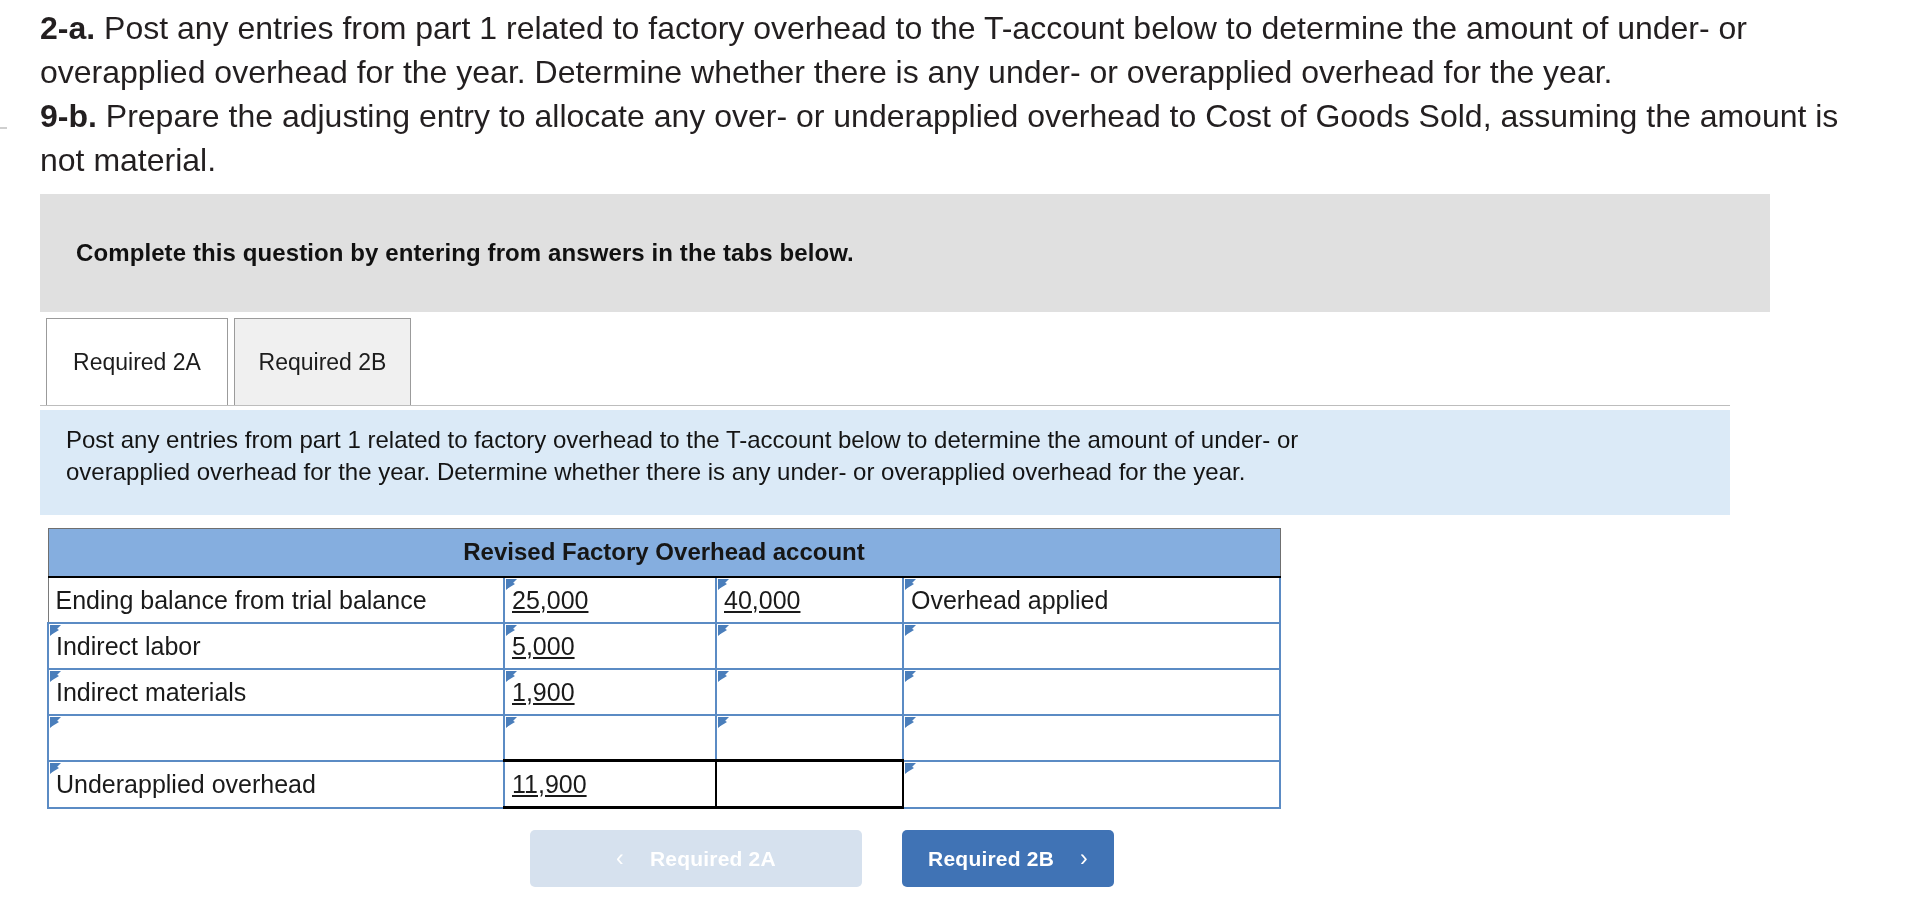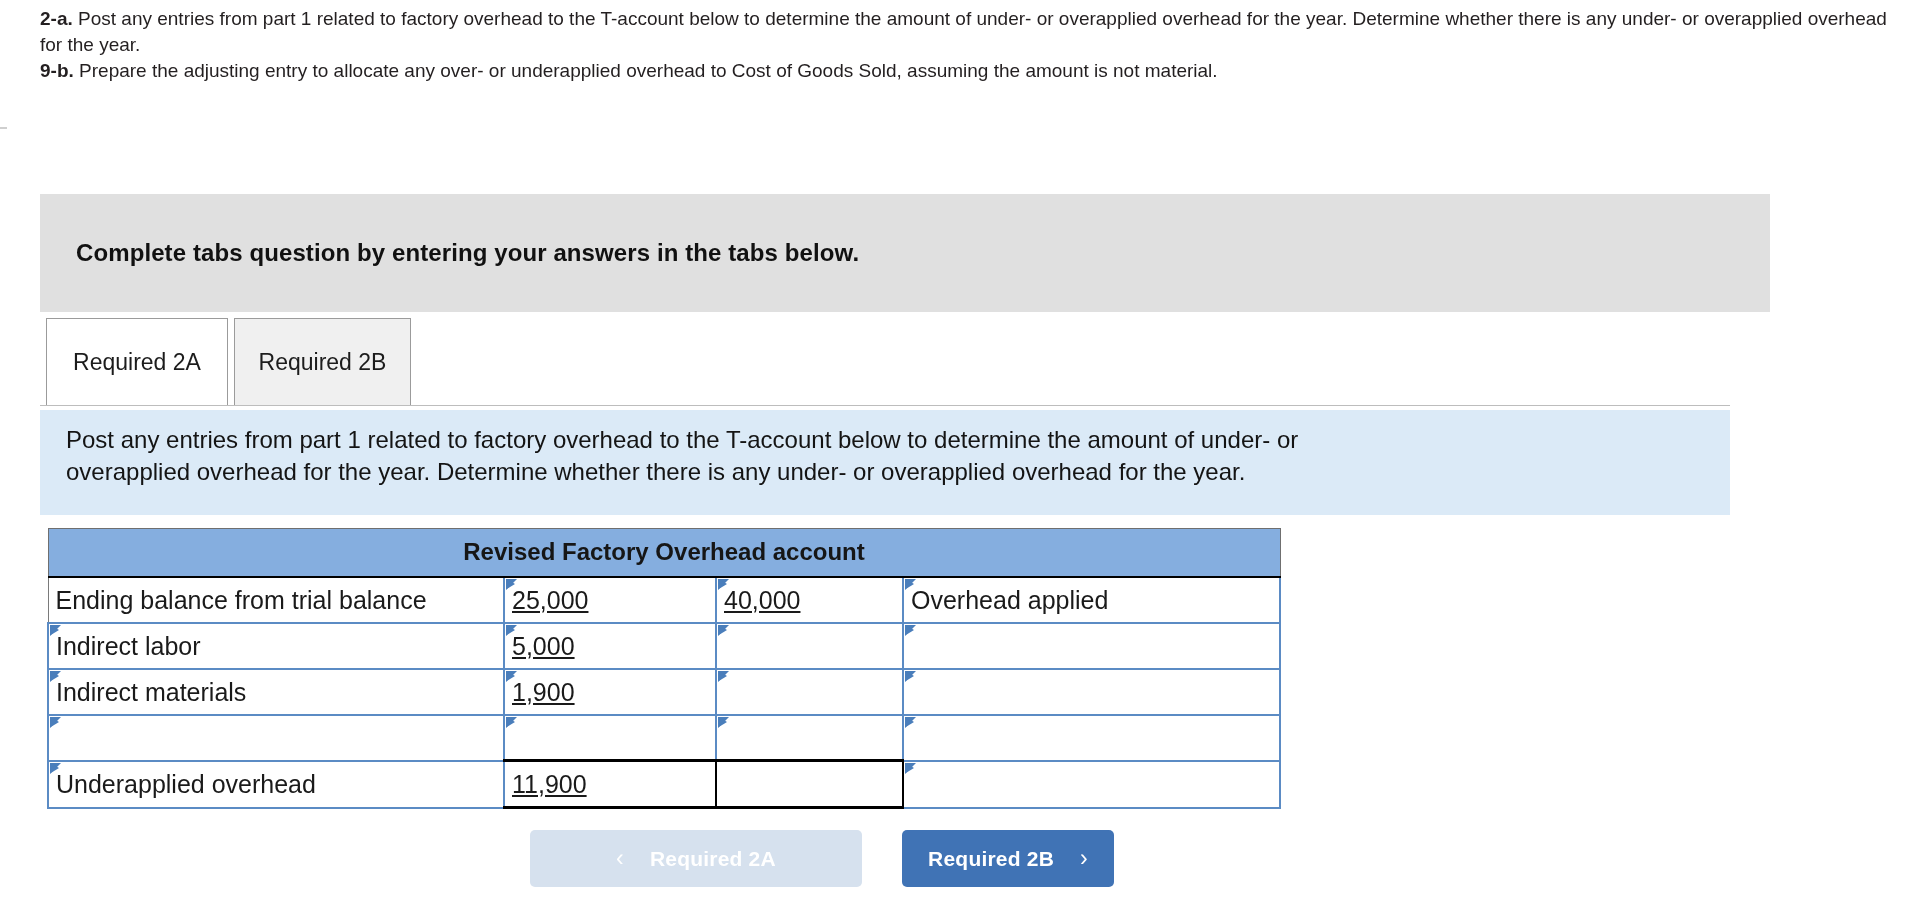--- a/index.html
+++ b/index.html
@@ -10,21 +10,21 @@
     height: 924px;
     background: #ffffff;
     font-family: "Liberation Sans", sans-serif;
     color: #1a1a1a;
     overflow: hidden;
   }
 
   
   .prompt {
     padding: 6px 40px 0 40px;
-    font-size: 19px;
+    font-size: 32px;
     line-height: 1.38;
     color: #231f20;
   }
   .prompt p { margin: 0; }
   .prompt .lbl { font-weight: bold; }
 
   
   .edge-tick {
     position: absolute;
     left: 0; top: 127px;
@@ -208,21 +208,21 @@
 <body>
 
 <div class="edge-tick"></div>
 
 <div class="prompt">
   <p><span class="lbl">2-a.</span><span> Post any entries from part 1 related to factory overhead to the T-account below to determine the amount of under- or overapplied overhead for the year. Determine whether there is any under- or overapplied overhead for the year.</span></p>
   <p><span class="lbl">9-b.</span><span> Prepare the adjusting entry to allocate any over- or underapplied overhead to Cost of Goods Sold, assuming the amount is not material.</span></p>
 </div>
 
 <div class="banner">
-  <div class="banner-text">Complete tabs question by entering your answers in the tabs below.</div>
+  <div class="banner-text">Complete this question by entering from answers in the tabs below.</div>
 </div>
 
 <div class="tabs-wrap">
   <div class="tab active">
     <span>Required 2A</span>
   </div>
   <div class="tab inactive">
     <span>Required 2B</span>
   </div>
 </div>

